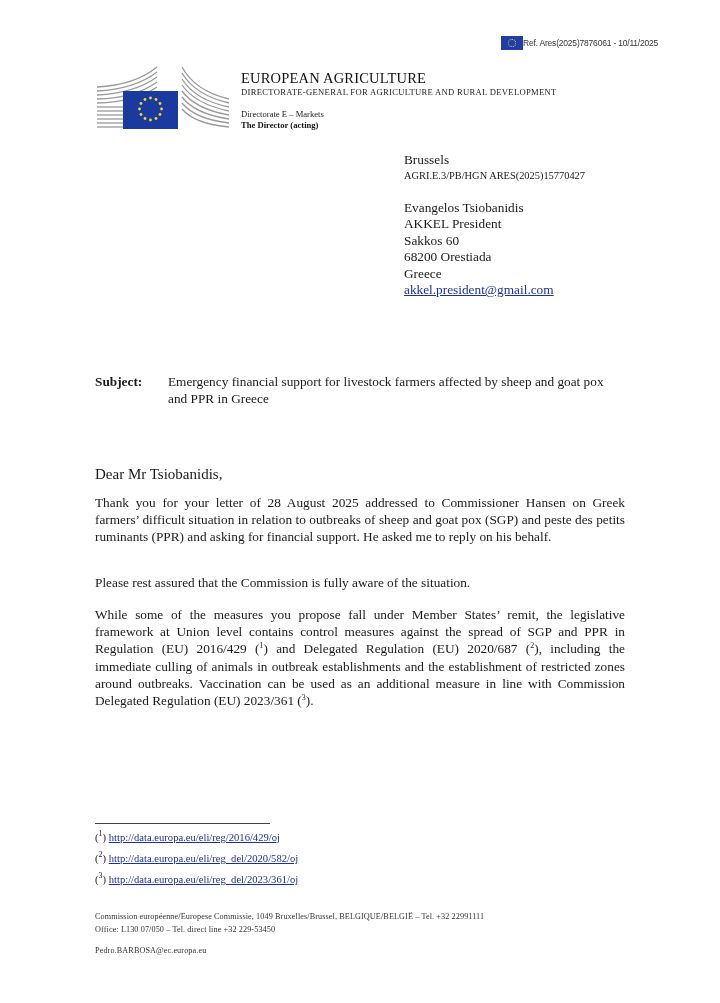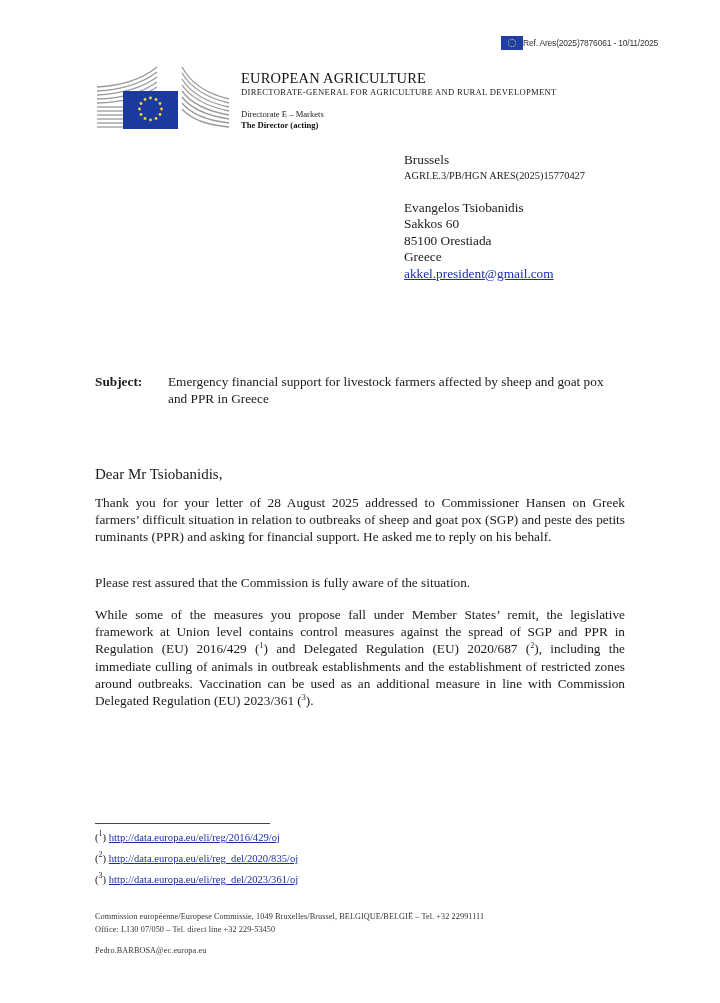--- a/index.html
+++ b/index.html
@@ -108,35 +108,36 @@
 <div class="abs lh-title">EUROPEAN AGRICULTURE</div>
 <div class="abs lh-dg">DIRECTORATE-GENERAL FOR AGRICULTURE AND RURAL DEVELOPMENT</div>
 <div class="abs lh-dir">Directorate E – Markets</div>
 <div class="abs lh-role">The Director (acting)</div>
 
 <div class="abs addr">
   <div>Brussels</div>
   <div class="ref">AGRI.E.3/PB/HGN ARES(2025)15770427</div>
   <div class="gap"></div>
   <div>Evangelos Tsiobanidis</div>
+  <div>AKKEL President</div>
   <div>Sakkos 60</div>
-  <div>85100 Orestiada</div>
+  <div>68200 Orestiada</div>
   <div>Greece</div>
   <div><a class="mail" title="akkel.president@gmail.com">akkel.president@gmail.com</a></div>
 </div>
 
 <div class="abs subj-label">Subject:</div>
 <div class="abs subj-text">Emergency financial support for livestock farmers affected by sheep and goat pox and PPR in Greece</div>
 
 <div class="abs salute">Dear Mr Tsiobanidis,</div>
 
 <div class="abs para p1">Thank you for your letter of 28 August 2025 addressed to Commissioner Hansen on Greek farmers’ difficult situation in relation to outbreaks of sheep and goat pox (SGP) and peste des petits ruminants (PPR) and asking for financial support. He asked me to reply on his behalf.</div>
 <div class="abs para p2">Please rest assured that the Commission is fully aware of the situation.</div>
 <div class="abs para p3"><span>While some of the measures you propose fall under Member States’ remit, the legislative framework at Union level contains control measures against the spread of SGP and PPR in Regulation (EU) 2016/429 (</span><sup>1</sup><span>) and Delegated Regulation (EU) 2020/687 (</span><sup>2</sup><span>), including the immediate culling of animals in outbreak establishments and the establishment of restricted zones around outbreaks. Vaccination can be used as an additional measure in line with Commission Delegated Regulation (EU) 2023/361 (</span><sup>3</sup><span>).</span></div>
 
 <div class="abs fn-rule"></div>
 <div class="abs fn fn1">(<sup>1</sup>) <a>http://data.europa.eu/eli/reg/2016/429/oj</a></div>
-<div class="abs fn fn2">(<sup>2</sup>) <a>http://data.europa.eu/eli/reg_del/2020/835/oj</a></div>
+<div class="abs fn fn2">(<sup>2</sup>) <a>http://data.europa.eu/eli/reg_del/2020/582/oj</a></div>
 <div class="abs fn fn3">(<sup>3</sup>) <a>http://data.europa.eu/eli/reg_del/2023/361/oj</a></div>
 
 <div class="abs foot f1">Commission européenne/Europese Commissie, 1049 Bruxelles/Brussel, BELGIQUE/BELGIË – Tel. +32 22991111</div>
 <div class="abs foot f2">Office: L130 07/050 – Tel. direct line +32 229-53450</div>
 <div class="abs foot f3">Pedro.BARBOSA@ec.europa.eu</div>
 
 </body></html>

